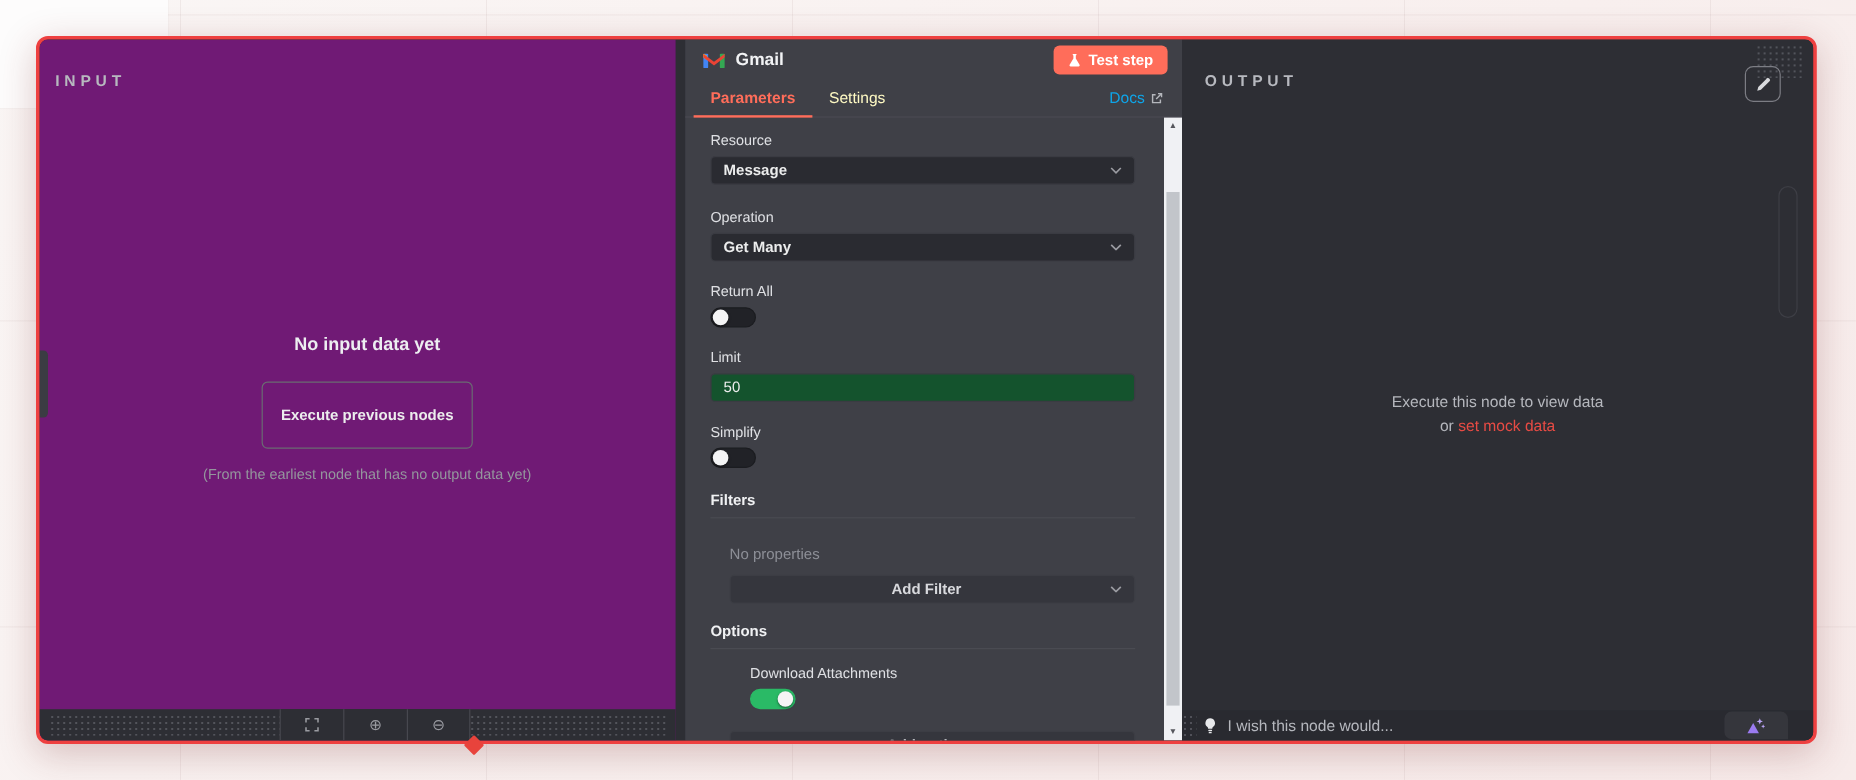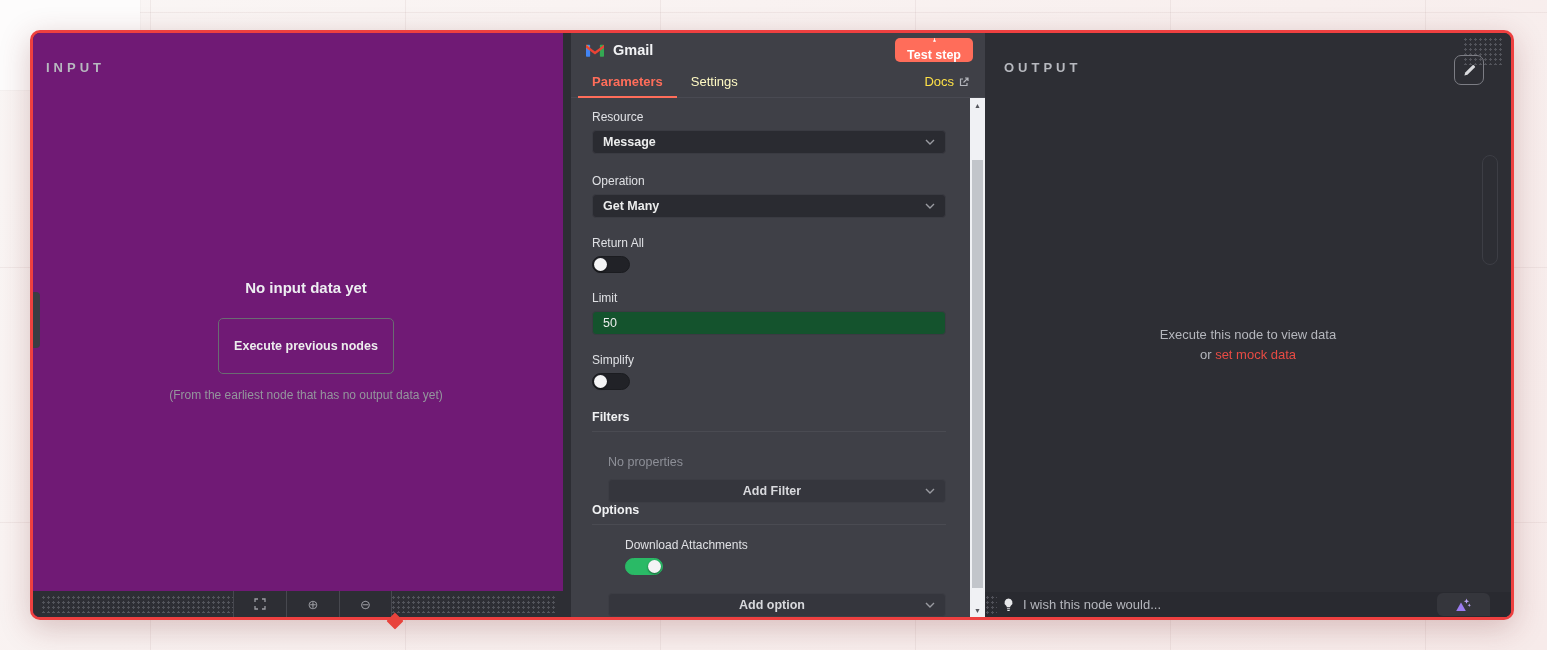--- a/index.html
+++ b/index.html
@@ -69,43 +69,43 @@
   .drag-strip { width:8px; flex:none; background:#2d2e34; }
   
   .panel-center { width:414px; flex:none; background:#3f4047; display:flex; flex-direction:column; }
   .node-header { height:33px; display:flex; align-items:center; padding:0 12px 0 15px; }
   .gmail-icon { width:18px; height:14px; flex:none; margin-right:9px; margin-top:1px; }
   .node-title { font-size:14.5px; font-weight:700; color:#f2f3f5; }
   .spacer { flex:1; }
   .test-step-btn {
     background:#ff6d5a; border:none; border-radius:5px; height:24px; padding:0 12px;
     display:flex; align-items:center; gap:6px; color:#fff; font-family:inherit;
-    font-size:12.5px; font-weight:700; cursor:pointer;flex-direction:column;
+    font-size:12.5px; font-weight:700; cursor:pointer;
   }
   .tabs-row {
     height:32px; display:flex; align-items:stretch; padding:0 14px 0 7px;
     border-bottom:1px solid #494a52;
   }
   .tab { display:flex; align-items:center; padding:0 14px; font-size:13px; color:#fef9c3; cursor:pointer; position:relative; }
   .tab.active { color:#ff6d5a; font-weight:700; }
   .tab.active::after { content:""; position:absolute; left:0; right:0; bottom:-1px; height:2px; background:#ff6d5a; }
-  .docs-link { display:flex; align-items:center; gap:5px; font-size:13px; color:#fde047; cursor:pointer; padding-right:2px; }
+  .docs-link { display:flex; align-items:center; gap:5px; font-size:13px; color:#0ea5e9; cursor:pointer; padding-right:2px; }
   .center-lower { flex:1; display:flex; min-height:0; }
   .param-body { flex:1; position:relative; padding:12px 24px 0 21px; overflow:hidden; }
   .field-label { font-size:12px; color:#dfe0e4; margin-bottom:6px; }
   .dd {
     height:24px; background:#2a2b31; border:1px solid #3a3b42; border-radius:4px;
     display:flex; align-items:center; padding:0 10px; cursor:pointer;
   }
   .dd-value { font-size:12.5px; font-weight:700; color:#eceded; flex:1; }
   .text-input {
     width:100%; height:24px; background:#14532d; border:1px solid #3a3b42; border-radius:4px;
     color:#eceded; font-family:inherit; font-size:12.5px; padding:0 10px;
   }
-  .mt20 { margin-top:20px; } .mt18 { margin-top:18px; } .mt16 { }
+  .mt20 { margin-top:20px; } .mt18 { margin-top:18px; } .mt16 { margin-top:16px; }
   .toggle {
     width:38px; height:17px; border-radius:9px; background:#212227; position:relative;
     cursor:pointer; border:1px solid #1b1c20;
   }
   .toggle .knob {
     position:absolute; top:1px; left:1px; width:13px; height:13px; border-radius:50%;
     background:#f4f4f5; box-shadow:0 1px 2px rgba(0,0,0,0.5);
   }
   .toggle.on { background:#2aba66; border-color:#2aba66; }
   .toggle.on .knob { left:auto; right:1px; }

